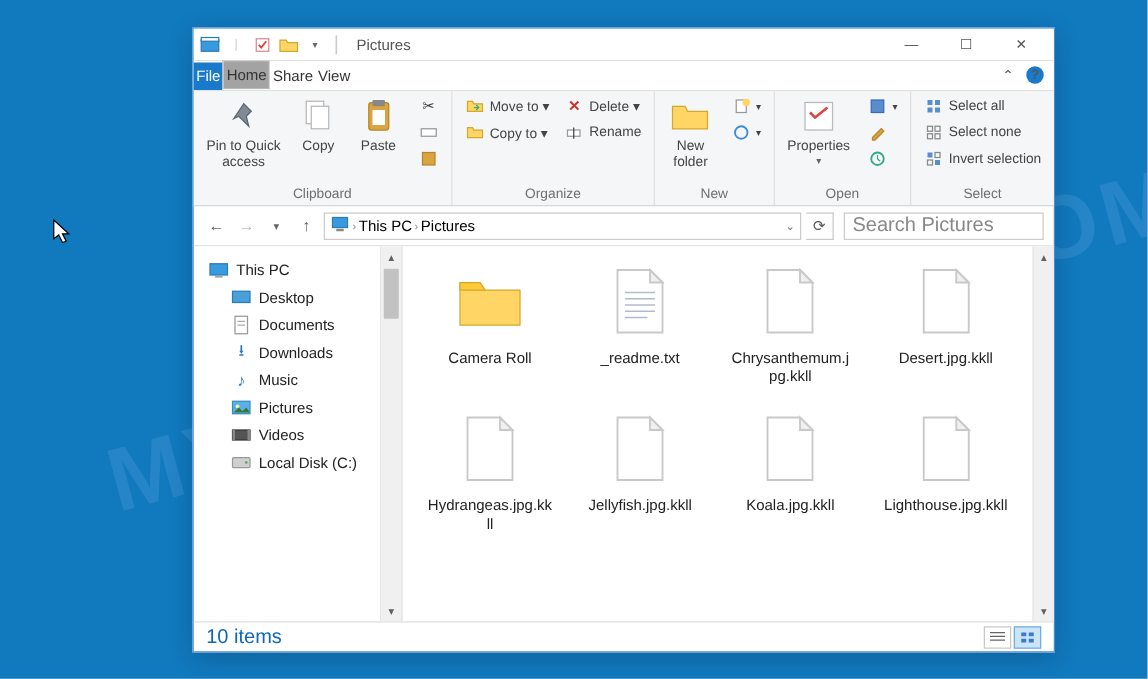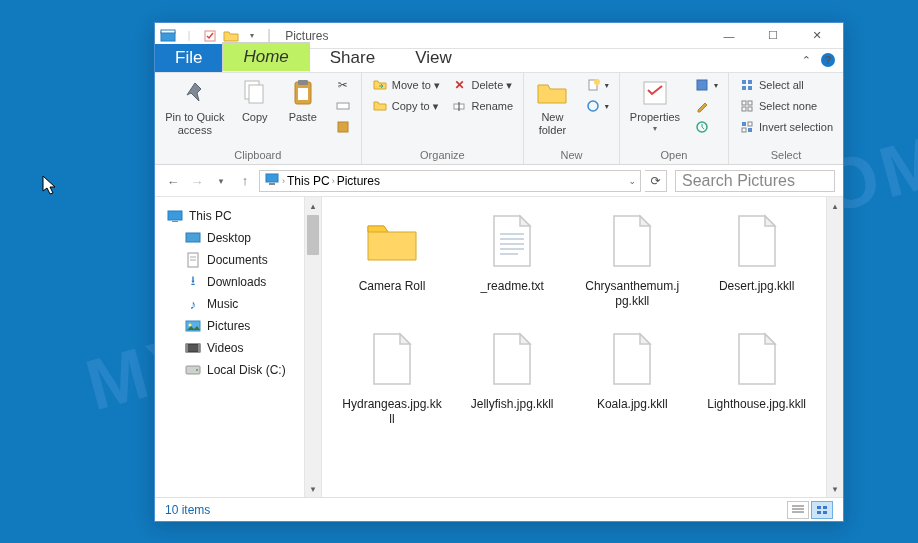--- a/index.html
+++ b/index.html
@@ -11,23 +11,23 @@
 
 .titlebar { height: 26px; background: #fff; border-bottom: 1px solid #e1e1e1; display: flex; align-items: center; padding: 0 4px; }
 .titlebar .qat { display: flex; gap: 3px; align-items: center; }
 .titlebar .qat-icon { width: 18px; height: 18px; display: flex; align-items: center; justify-content: center; font-size: 10px; }
 .titlebar .title { font-size: 12px; color: #555; margin-left: 8px; }
 .titlebar .winctl { margin-left: auto; display: flex; }
 .titlebar .winctl div { width: 44px; height: 26px; display: flex; align-items: center; justify-content: center; font-size: 11px; color: #555; }
 
 
 .tabs { height: 24px; background: #fff; display: flex; align-items: flex-end; border-bottom: 1px solid #e1e1e1; position: relative; }
-.tab { padding: 4px 20px; font-size: 17px; color: #333; cursor: default; }
+.tab { padding: 4px 2px; font-size: 12px; color: #333; cursor: default; }
 .tab.file { background: #1979ca; color: #fff; }
-.tab.active { border: 1px solid #d0d0d0; border-bottom: 1px solid #f5f6f7; background: #bef264; font-style: italic; }
+.tab.active { border: 1px solid #d0d0d0; border-bottom: 1px solid #f5f6f7; background: #a3a3a3; }
 .tabs .help { position: absolute; right: 8px; top: 4px; display: flex; gap: 10px; align-items: center; }
 .tabs .help span { font-size: 11px; color: #555; }
 .help-icon { width: 14px; height: 14px; border-radius: 50%; background: #1979ca; color: #fff; font-size: 10px; display: flex; align-items: center; justify-content: center; font-weight: bold; }
 
 
 .ribbon { height: 92px; background: #f5f6f7; border-bottom: 1px solid #d8d8d8; display: flex; }
 .rgroup { border-right: 1px solid #e0e0e0; display: flex; flex-direction: column; padding: 2px 6px 1px; }
 .rgroup .btns { flex: 1; display: flex; align-items: flex-start; gap: 4px; }
 .rgroup .glabel { text-align: center; font-size: 11px; color: #6f6f6f; padding-bottom: 2px; }
 .rbtn-large { display: flex; flex-direction: column; align-items: center; padding: 2px 4px; font-size: 11px; color: #444; line-height: 1.2; text-align: center; min-width: 44px; }
@@ -59,21 +59,21 @@
 .scrollbar-v .arrow { position: absolute; left: 0; right: 0; height: 17px; display: flex; align-items: center; justify-content: center; font-size: 9px; color: #606060; }
 .scrollbar-v .arrow.up { top: 0; }
 .scrollbar-v .arrow.down { bottom: 0; }
 
 .content { flex: 1; padding: 12px 20px; display: grid; grid-template-columns: repeat(4, 1fr); gap: 18px 25px; align-content: start; overflow: hidden; }
 .item { display: flex; flex-direction: column; align-items: center; text-align: center; font-size: 12px; color: #222; }
 .item .thumb { width: 64px; height: 64px; margin-bottom: 6px; display: flex; align-items: center; justify-content: center; }
 .item .label { line-height: 1.25; max-width: 100px; word-wrap: break-word; }
 
 
-.statusbar { height: 24px; border-top: 1px solid #e0e0e0; display: flex; align-items: center; padding: 0 10px; font-size: 12px; color: #1067b3; }
+.statusbar { height: 24px; border-top: 1px solid #e0e0e0; display: flex; align-items: center; padding: 0 10px; font-size: 16px; color: #1067b3; }
 .statusbar .views { margin-left: auto; display: flex; gap: 2px; }
 .statusbar .views div { width: 22px; height: 18px; border: 1px solid #c8c8c8; display: flex; align-items: center; justify-content: center; font-size: 10px; }
 .statusbar .views .active { background: #cce4f7; border-color: #6faee0; }
 
 
 .folder-svg { fill: #ffd666; }
 
 
 .watermark { position: absolute; right: -40px; top: 50%; transform: translateY(-50%) rotate(-15deg); font-size: 72px; font-weight: 900; color: rgba(100,170,230,0.25); letter-spacing: 4px; white-space: nowrap; pointer-events: none; }
 </style>

